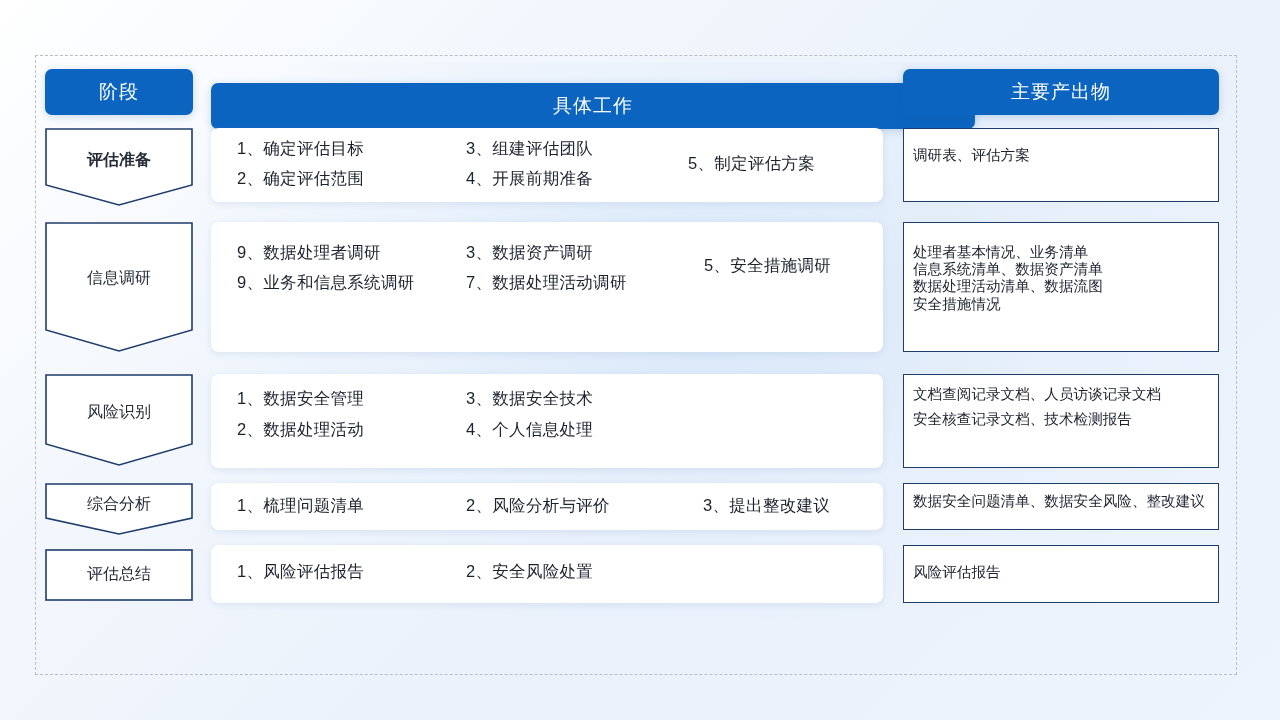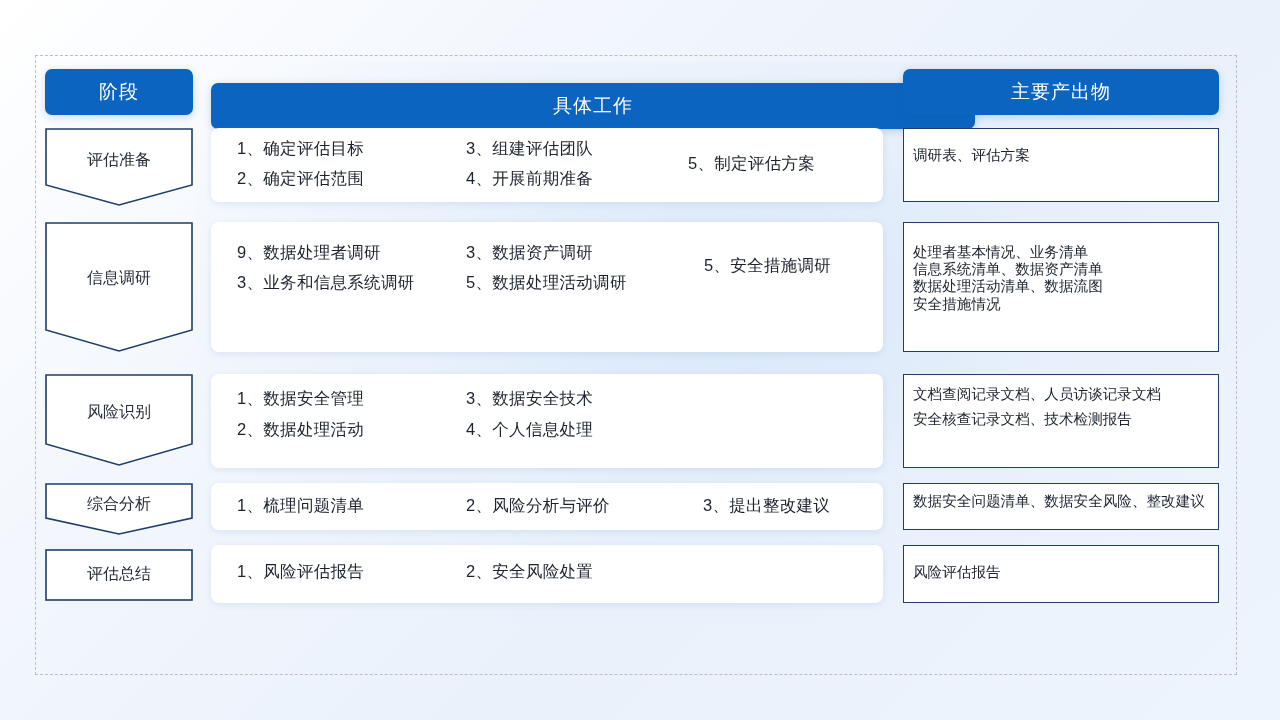--- a/index.html
+++ b/index.html
@@ -123,21 +123,21 @@
   }
   .out .gap { height: 7px; }
 
   
   .r1 { top: 128px; height: 74px; }
   .r2 { top: 222px; height: 130px; }
   .r3 { top: 374px; height: 94px; }
   .r4 { top: 483px; height: 47px; }
   .r5 { top: 545px; height: 58px; }
 
-  .s1 { top: 128px; height: 78px; }
+  .s1 { top: 128px; height: 78px; font-weight: bold; }
   .s2 { top: 222px; height: 130px; }
   .s3 { top: 374px; height: 92px; }
   .s4 { top: 483px; height: 52px; }
   .s5 { top: 549px; height: 52px; }
 </style>
 </head>
 <body>
 
 <div class="slide">
 
@@ -202,23 +202,23 @@
   <div class="work r1">
     <div class="item" style="left:26px; top:10px">1、确定评估目标</div>
     <div class="item" style="left:26px; top:40px">2、确定评估范围</div>
     <div class="item" style="left:255px; top:10px">3、组建评估团队</div>
     <div class="item" style="left:255px; top:40px">4、开展前期准备</div>
     <div class="item" style="left:477px; top:25px">5、制定评估方案</div>
   </div>
 
   <div class="work r2">
     <div class="item" style="left:26px; top:20px">9、数据处理者调研</div>
-    <div class="item" style="left:26px; top:50px">3、业务和信息系统调研</div>
+    <div class="item" style="left:26px; top:50px">9、业务和信息系统调研</div>
     <div class="item" style="left:255px; top:20px">3、数据资产调研</div>
-    <div class="item" style="left:255px; top:50px">5、数据处理活动调研</div>
+    <div class="item" style="left:255px; top:50px">7、数据处理活动调研</div>
     <div class="item" style="left:493px; top:33px">5、安全措施调研</div>
   </div>
 
   <div class="work r3">
     <div class="item" style="left:26px; top:14px">1、数据安全管理</div>
     <div class="item" style="left:26px; top:45px">2、数据处理活动</div>
     <div class="item" style="left:255px; top:14px">3、数据安全技术</div>
     <div class="item" style="left:255px; top:45px">4、个人信息处理</div>
   </div>
 

